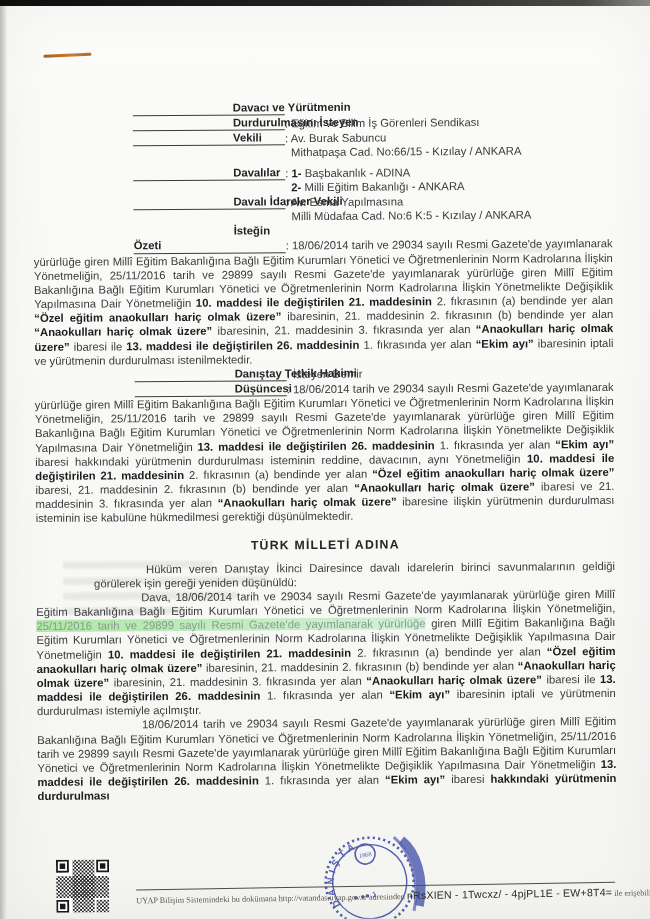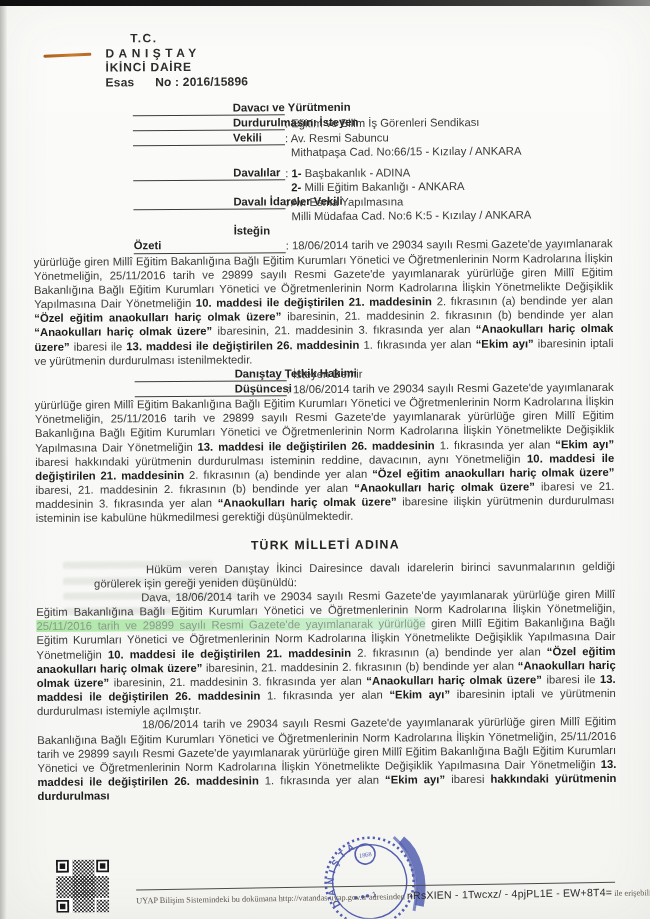--- a/index.html
+++ b/index.html
@@ -65,44 +65,34 @@
   <div class="tilt">
 
     <div class="ghost" style="left:62px;top:560px;width:150px;height:7px;"></div>
     <div class="ghost" style="left:62px;top:576px;width:205px;height:7px;"></div>
     <div class="ghost" style="left:62px;top:591px;width:175px;height:7px;"></div>
     <div class="ghost" style="left:62px;top:606px;width:120px;height:7px;"></div>
     <div class="ghost" style="left:470px;top:248px;width:90px;height:6px;"></div>
 
     <div class="pen-mark"></div>
 
-    <div class="hdr">
-      <div class="tc">T.C.</div>
-      <div class="court">DANIŞTAY</div>
-      <div class="chamber">İKİNCİ DAİRE</div>
-      <div class="esas">
-        <span class="lab">Esas</span>
-        <span>No :</span>
-        <span>2016/15896</span>
-      </div>
-    </div>
 
     <div class="content">
 
       <p class="prow">
         <span class="plabel2">
           <span class="lline">Davacı ve Yürütmenin</span>
           <span class="lline">Durdurulmasını İsteyen</span>
         </span><span>: Eğitim ve Bilim İş Görenleri Sendikası</span>
       </p>
 
       <p class="prow">
         <span class="plabel2">
           <span class="lline">Vekili</span>
-        </span><span>: Av. Resmi Sabuncu</span>
+        </span><span>: Av. Burak Sabuncu</span>
       </p>
       <p class="pval">Mithatpaşa Cad. No:66/15 - Kızılay / ANKARA</p>
 
       <p class="prow gap5">
         <span class="plabel2">
           <span class="lline">Davalılar</span>
         </span><span><span>: </span><span class="b">1-</span><span> Başbakanlık - ADINA</span></span>
       </p>
       <p class="pval"><span class="b">2-</span><span> Milli Eğitim Bakanlığı - ANKARA</span></p>
 

